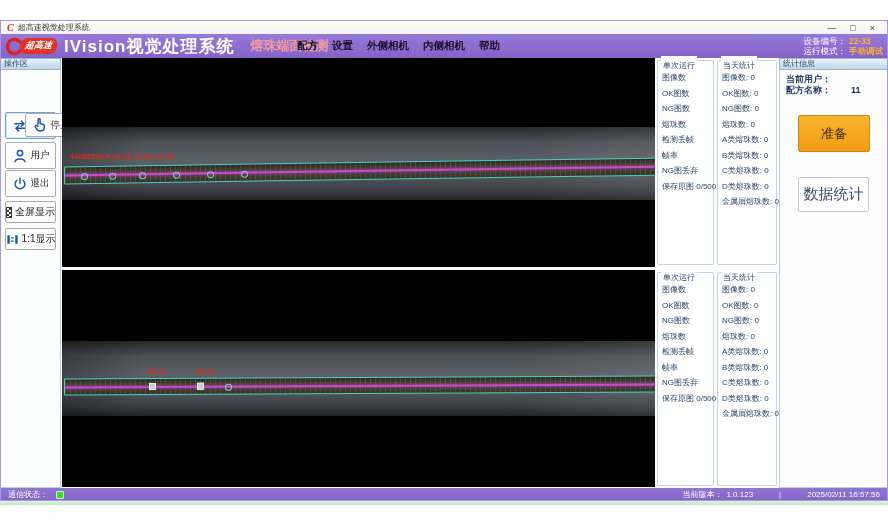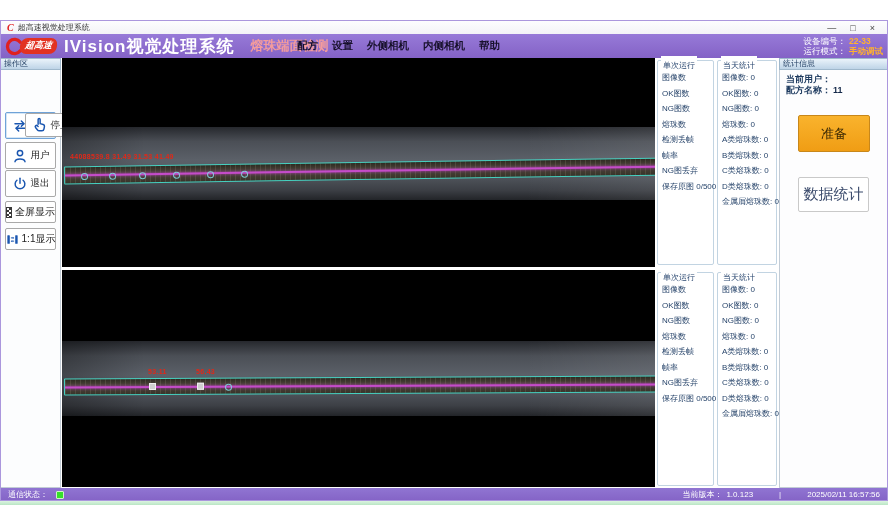--- a/index.html
+++ b/index.html
@@ -69,21 +69,21 @@
   
   .gbox { position:absolute; background:#fff; border:1px solid #c2d4e2; border-radius:2px; }
   .gcap { position:absolute; top:-5px; left:3px; background:#fff; padding:4px 2px; font-size:8px; color:#27456e; white-space:nowrap; }
   .rows { position:absolute; left:4px; top:9px; right:0; }
   .srow { height:15.5px; line-height:15.5px; font-size:8px; color:#28456b; white-space:nowrap; }
 
   
   .right-body { position:absolute; left:779px; top:70px; width:109px; height:418px;
     background:#fdfdfe; border:1px solid #c2ccd6; border-top:none; }
   .info-line { position:absolute; left:6px; font-size:9px; color:#1d3a5f; font-weight:bold; white-space:nowrap; }
-  .info-line .v { color:#15294a; margin-left:2px; }
+  .info-line .v { color:#15294a; margin-left:20px; }
   .btn-prepare { position:absolute; left:18px; top:45px; width:72px; height:37px;
     background:linear-gradient(#f9b32d,#f09d14); border:1px solid #c8871a; border-radius:2px;
     font-size:13px; color:#3c2a05; display:flex; align-items:center; justify-content:center; cursor:default; }
   .btn-datastat { position:absolute; left:18px; top:107px; width:71px; height:35px;
     background:#fff; border:1px solid #c9c9c9; border-radius:2px;
     font-size:15px; color:#3a4a6b; display:flex; align-items:center; justify-content:center; cursor:default; }
 
   
   .statusbar { position:absolute; left:0; top:488px; width:888px; height:13px;
     background:linear-gradient(#9075d2,#8463c6); display:flex; align-items:center; justify-content:space-between;

